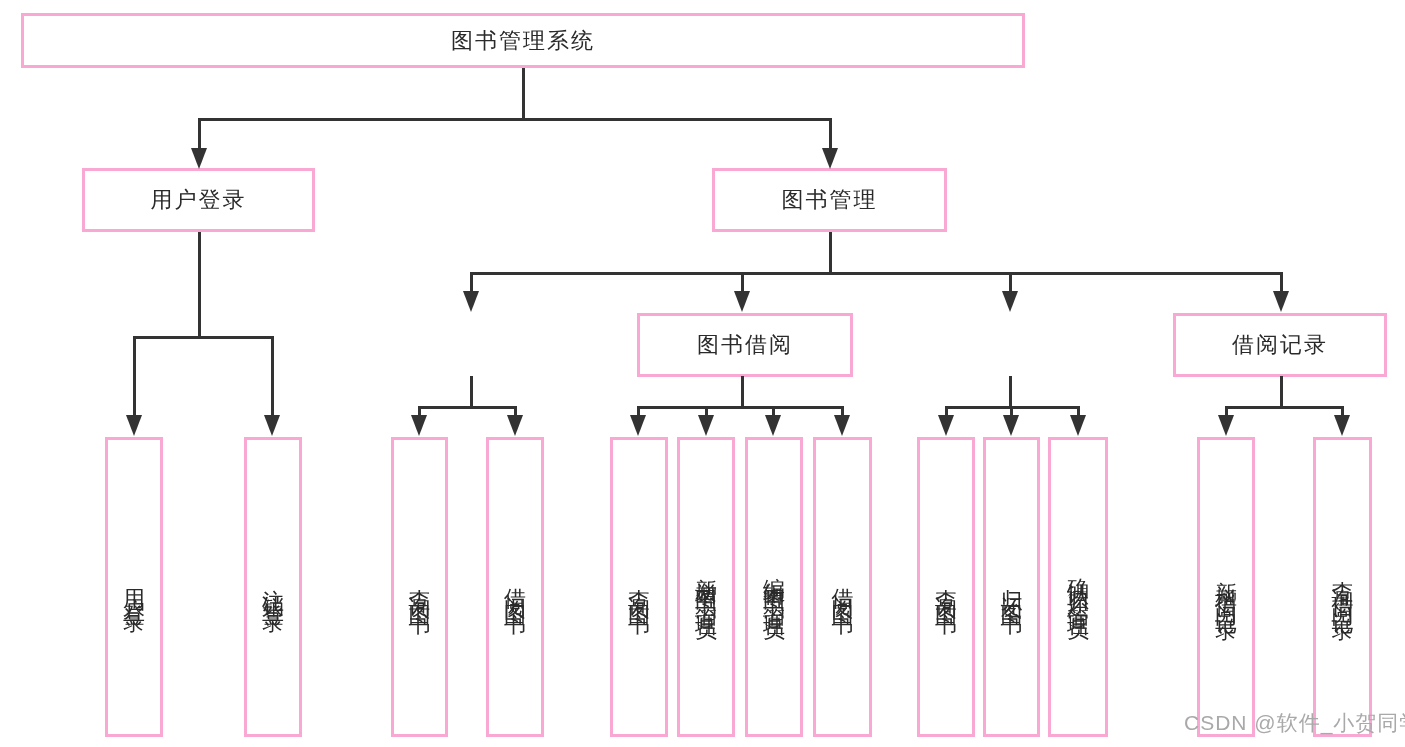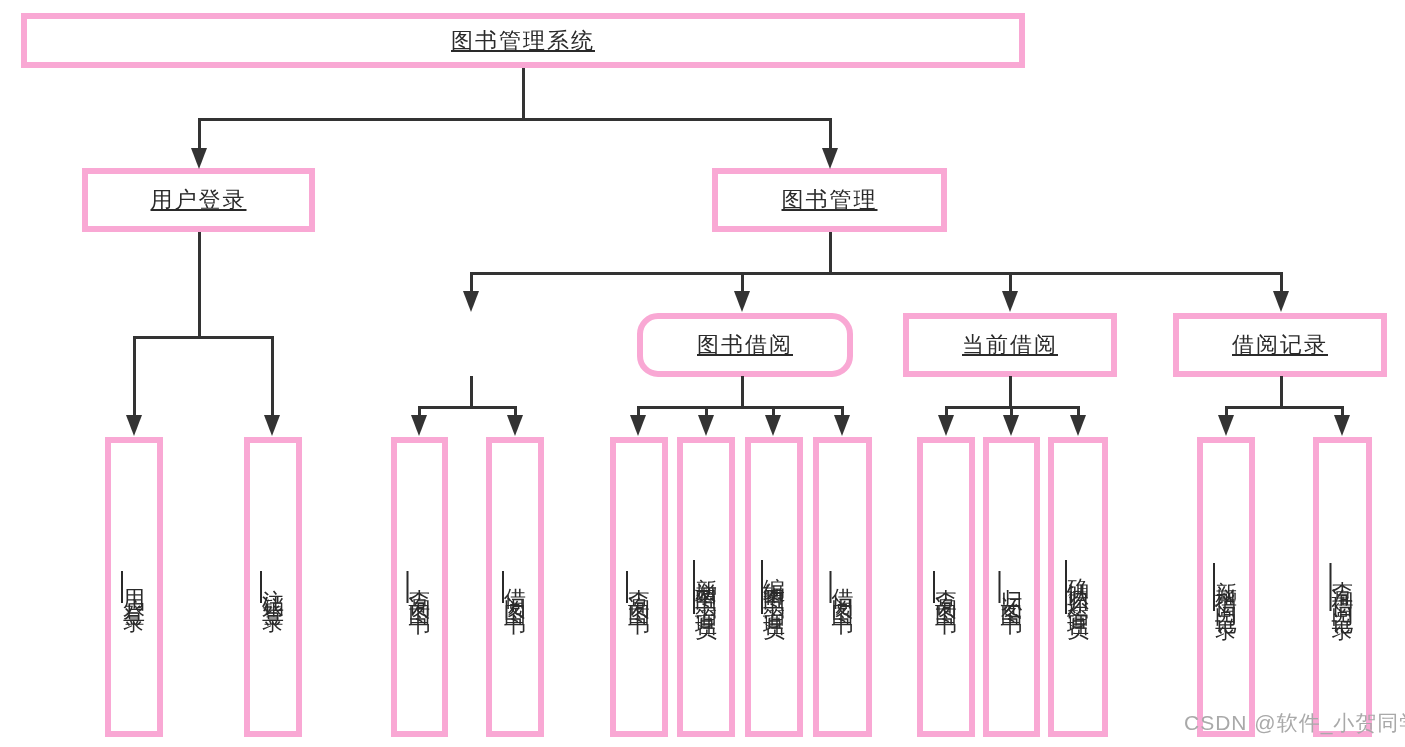--- a/index.html
+++ b/index.html
@@ -12,27 +12,26 @@
     position: relative;
     width: 1405px;
     height: 747px;
     background: #ffffff;
     overflow: hidden;
   }
   
   .node {
     position: absolute;
     box-sizing: border-box;
-    border: 6px solid #f9a8d4;
+    border: 3px solid #f9a8d4;
     background: #ffffff;
     display: flex;
     align-items: center;
     justify-content: center;
     color: #2a2a2a;
-    text-decoration: underline;
   }
   .hnode .lbl {
     font-size: 22px;
     letter-spacing: 2px;
     white-space: nowrap;
     line-height: 1;
   }
   .vnode .lbl {
     writing-mode: vertical-rl;
     text-orientation: mixed;
@@ -69,21 +68,21 @@
     white-space: nowrap;
     z-index: 5;
     letter-spacing: 1px;
   }
 
   
   #n-root  { left: 21px;   top: 13px;  width: 1004px; height: 55px; }
   #n-l2-0  { left: 82px;   top: 168px; width: 233px;  height: 64px; }
   #n-l2-1  { left: 712px;  top: 168px; width: 235px;  height: 64px; }
   #n-l3-0  { left: 363px;  top: 313px; width: 217px;  height: 64px; }
-  #n-l3-1  { left: 637px;  top: 313px; width: 216px;  height: 64px; border-radius: 21px; }
+  #n-l3-1  { left: 637px;  top: 313px; width: 216px;  height: 64px; }
   #n-l3-2  { left: 903px;  top: 313px; width: 214px;  height: 64px; }
   #n-l3-3  { left: 1173px; top: 313px; width: 214px;  height: 64px; }
   .vnode   { top: 437px; height: 300px; }
   #leaf-0  { left: 105px;  width: 58px; }
   #leaf-1  { left: 244px;  width: 58px; }
   #leaf-2  { left: 391px;  width: 57px; }
   #leaf-3  { left: 486px;  width: 58px; }
   #leaf-4  { left: 610px;  width: 58px; }
   #leaf-5  { left: 677px;  width: 58px; }
   #leaf-6  { left: 745px;  width: 58px; }
@@ -106,23 +105,20 @@
   <div class="node hnode" id="n-l2-0">
     <span class="lbl">用户登录</span>
   </div>
   <div class="node hnode" id="n-l2-1">
     <span class="lbl">图书管理</span>
   </div>
 
   <div class="node hnode" id="n-l3-1">
     <span class="lbl">图书借阅</span>
   </div>
-  <div class="node hnode" id="n-l3-2">
-    <span class="lbl">当前借阅</span>
-  </div>
   <div class="node hnode" id="n-l3-3">
     <span class="lbl">借阅记录</span>
   </div>
 
   <div class="node vnode" id="leaf-0">
     <span class="lbl">用户登录</span>
   </div>
   <div class="node vnode" id="leaf-1">
     <span class="lbl">注销登录</span>
   </div>

